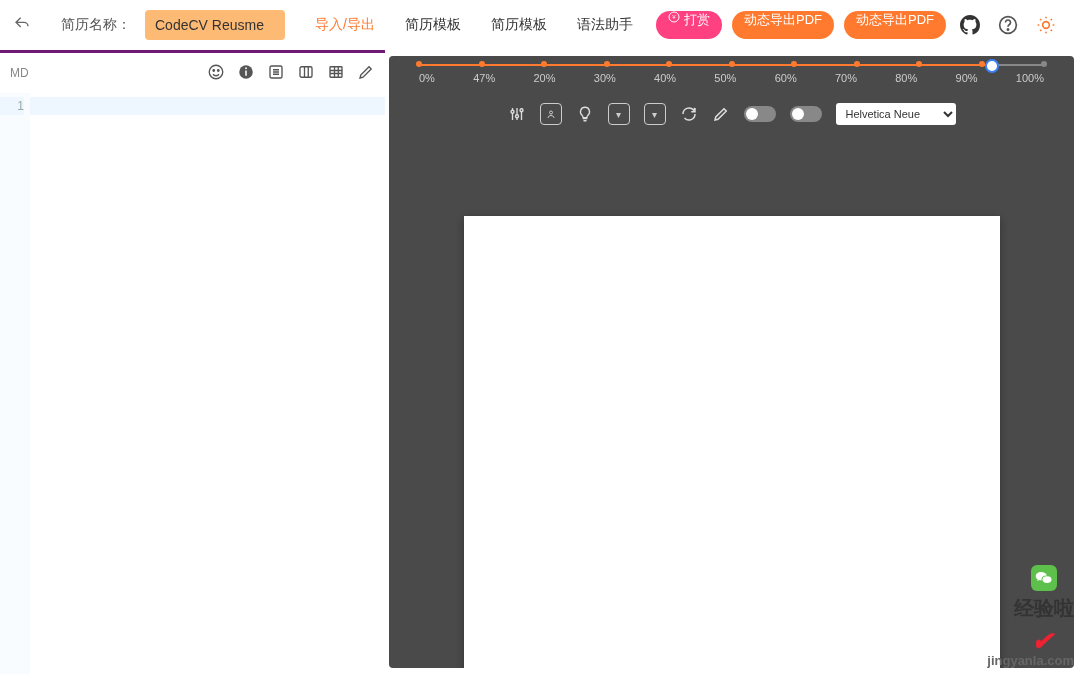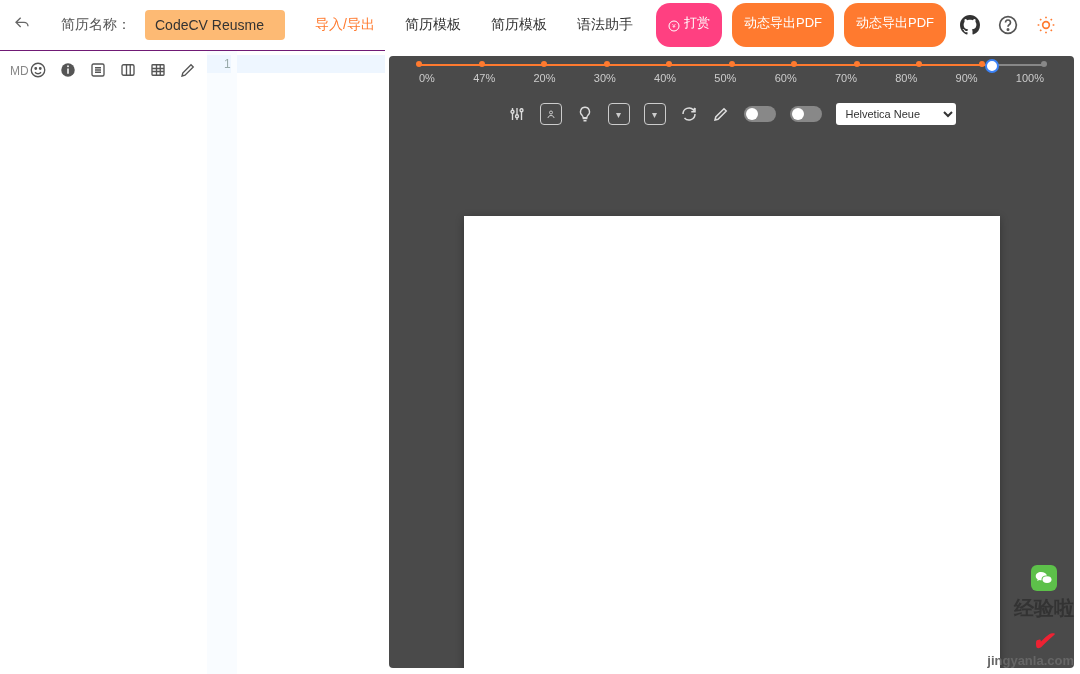--- a/index.html
+++ b/index.html
@@ -6,28 +6,28 @@
 body { font-family: -apple-system, "Helvetica Neue", Arial, sans-serif; font-size: 14px; background: #fff; width: 1080px; height: 674px; overflow: hidden; }
 
 .topbar { height: 50px; display: flex; align-items: center; padding: 0 20px 0 10px; gap: 10px; }
 .back-btn { color: #666; font-size: 16px; cursor: pointer; padding: 0 4px; }
 .name-label { color: #555; font-size: 14px; margin-left: 17px; }
 .name-input { width: 140px; height: 30px; border: none; background: #fdba74; border-radius: 4px; padding: 0 10px; font-size: 14px; color: #333; outline: none; margin-left: 4px; }
 .nav-links { display: flex; gap: 30px; margin-left: 20px; }
 .nav-link { color: #333; font-size: 14px; cursor: pointer; }
 .nav-link.active { color: #ff7a2f; }
 .spacer { flex: 1; }
-.btn { height: 44px; padding: 15px 12px; border: none; border-radius: 14px; color: #fff; font-size: 13px; cursor: pointer; display: inline-flex; align-items: flex-end; gap: 4px; }
+.btn { height: 28px; padding: 0 12px; border: none; border-radius: 14px; color: #fff; font-size: 13px; cursor: pointer; display: inline-flex; align-items: flex-start; gap: 4px; }
 .btn-pink { background: #ff4081; }
 .btn-orange { background: #ff7a2f; }
 .icon-btn { width: 28px; height: 28px; display: flex; align-items: center; justify-content: center; cursor: pointer; color: #444; }
 .icon-btn.orange { color: #ff7a2f; }
 
 .workspace { display: flex; height: calc(100% - 50px); }
-.editor-panel { width: 385px; border-top: 1px solid #701a75; display: flex; }
+.editor-panel { width: 385px; border-top: 3px solid #701a75; display: flex; flex-direction: column; }
 .editor-toolbar { height: 40px; display: flex; align-items: center; padding: 0 10px; }
 .md-badge { color: #888; font-size: 12px; font-weight: 500; margin-right: auto; }
 .ed-icons { display: flex; gap: 12px; align-items: center; }
 .ed-icons svg, .ed-icons span { color: #555; cursor: pointer; }
 .editor-body { flex: 1; display: flex; background: #fff; }
 .gutter { width: 30px; background: #f9fcff; text-align: right; padding: 4px 6px 0 0; color: #9aa; font-size: 12px; }
 .line-active { background: #eef6ff; display: block; line-height: 18px; }
 .code-area { flex: 1; background: #fff; border-left: 0; }
 .code-line-hl { height: 18px; background: #eef6ff; margin-top: 4px; }
 

